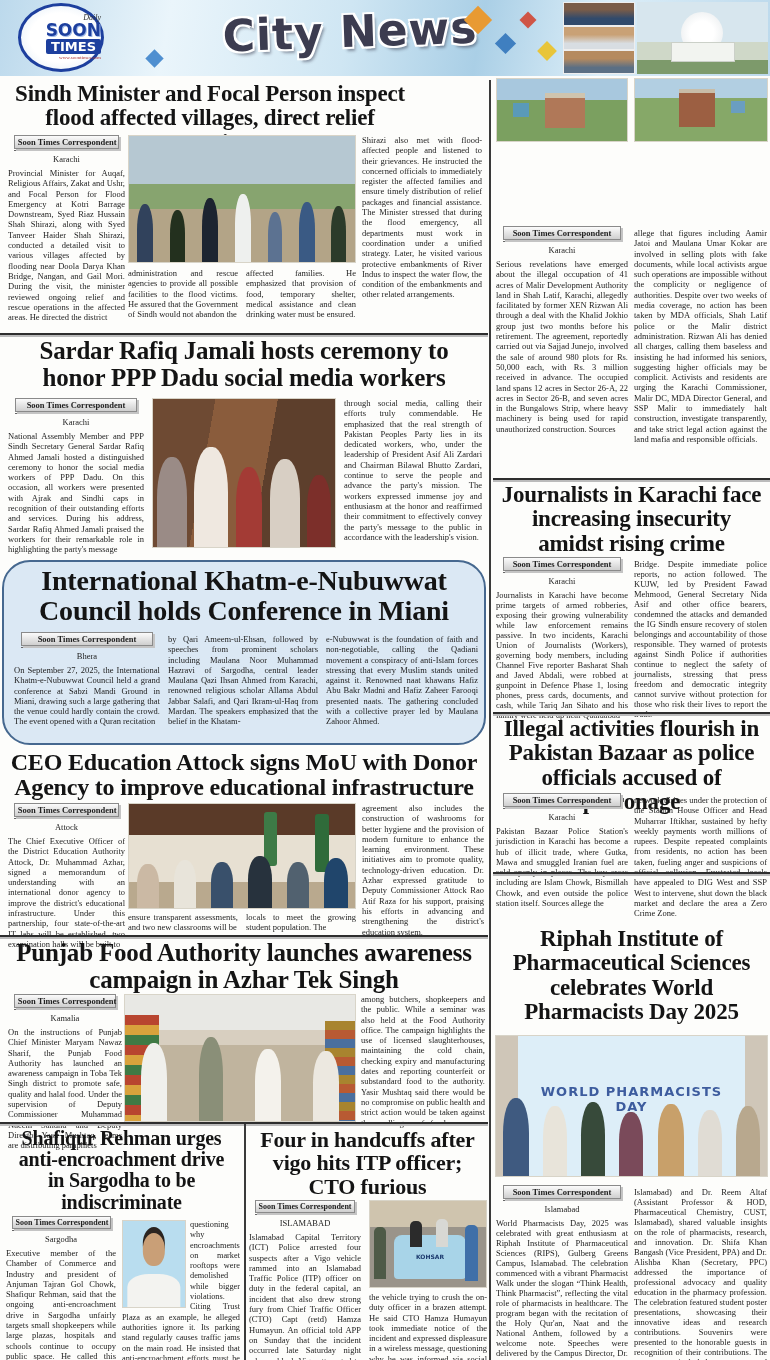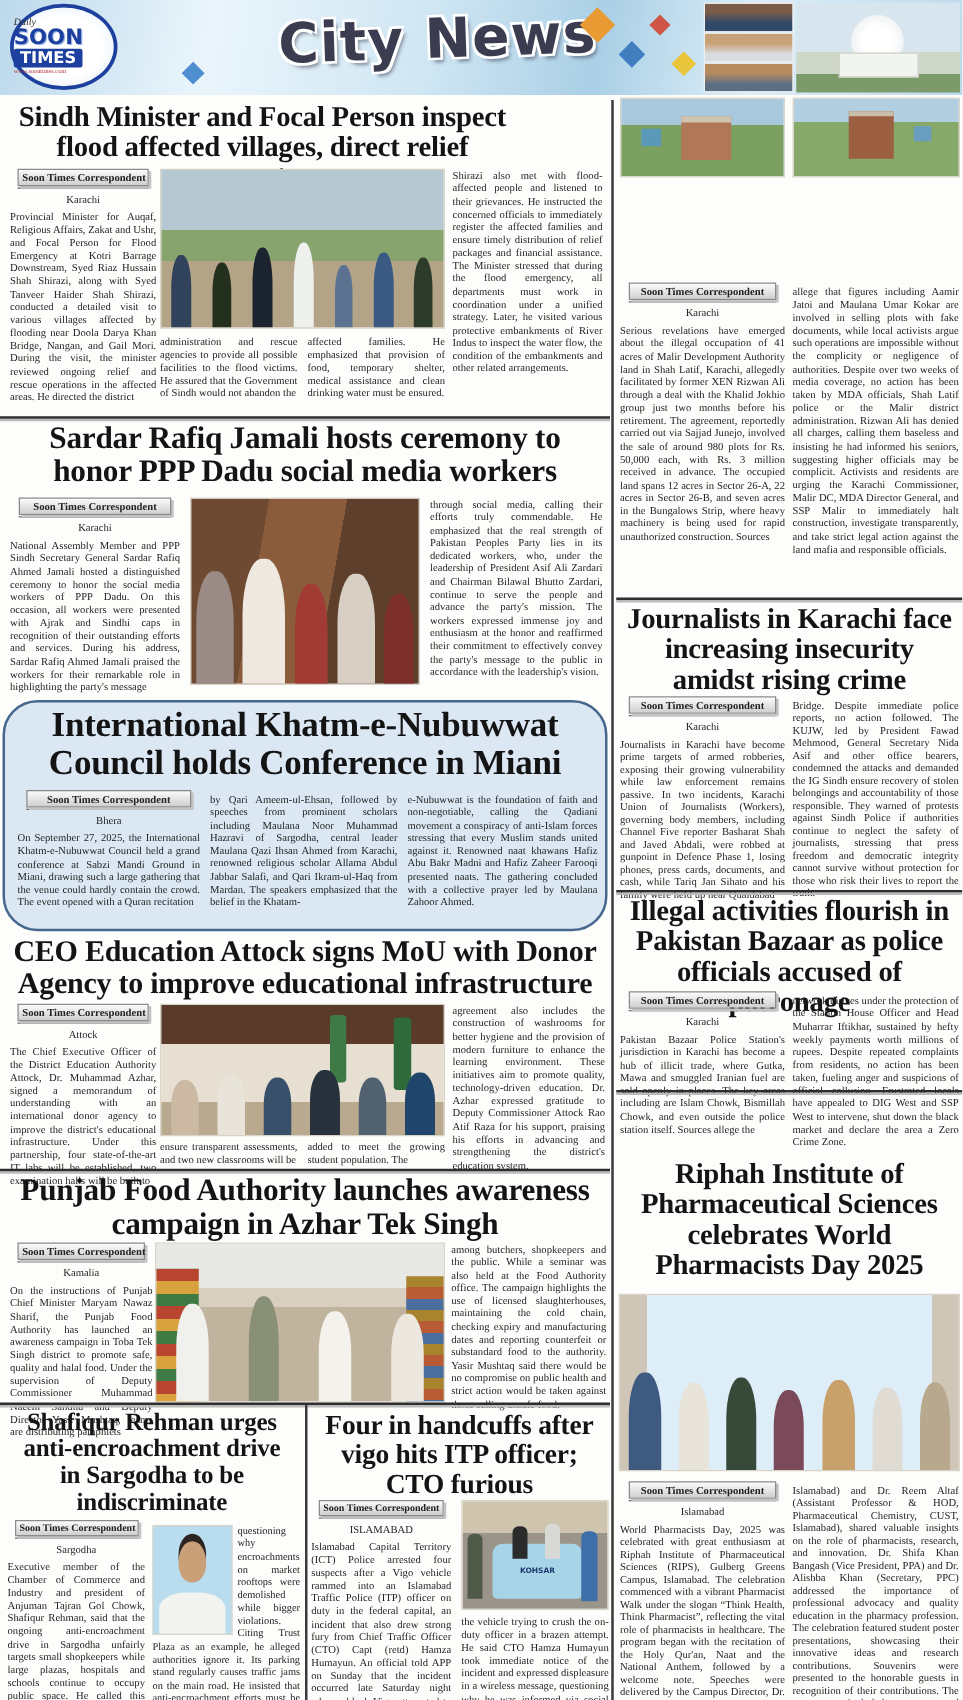--- a/index.html
+++ b/index.html
@@ -5,23 +5,23 @@
   html,body{margin:0;padding:0;background:#e8e8e8;}
   .page{position:relative;width:770px;height:1360px;margin:0 auto;background:#fdfdfb;overflow:hidden;
         font-family:"Liberation Serif",serif;color:#1d1d1d;}
   
   .masthead{position:absolute;left:0;top:0;width:770px;height:76px;overflow:hidden;
     background:linear-gradient(100deg,#bcd9ec 0%,#eaf5fb 22%,#cfe6f3 45%,#aacfe6 62%,#dcEEf8 78%,#bcd9ec 100%);}
   .mast-title{position:absolute;left:205px;top:6px;width:290px;text-align:center;
     font-family:"DejaVu Sans",sans-serif;font-weight:bold;font-size:44px;letter-spacing:1px;
     color:#3c3c50;transform:rotate(-2deg);
     text-shadow:-2px -2px 0 #fff,2px -2px 0 #fff,-2px 2px 0 #fff,2px 2px 0 #fff,3px 4px 3px rgba(40,40,60,.45);}
-  .logo{position:absolute;left:8px;top:3px;width:86px;height:69px;border-radius:50%;
+  .logo{position:absolute;left:18px;top:3px;width:86px;height:69px;border-radius:50%;
     background:radial-gradient(#ffffff 55%,#dce9f5);border:3px solid #1d3f9e;box-sizing:border-box;
-    display:flex;flex-direction:column;align-items:flex-start;justify-content:center;gap:0;}
+    display:flex;flex-direction:column;align-items:flex-end;justify-content:center;gap:0;}
   .logo .daily{font-style:italic;font-size:8px;color:#333;line-height:8px;}
   .logo .soon{font-family:"DejaVu Sans",sans-serif;font-weight:bold;font-size:17px;line-height:17px;color:#1d3f9e;
     text-shadow:1px 1px 0 #9db8e8;}
   .logo .times{font-family:"DejaVu Sans",sans-serif;font-weight:bold;font-size:13px;line-height:15px;color:#fff;
     background:#1d3f9e;padding:0 5px;border-radius:2px;}
   .logo .tag{font-size:5px;color:#b03030;line-height:7px;}
   .diamond{position:absolute;transform:rotate(45deg);}
   .mast-photos{position:absolute;left:563px;top:2px;width:72px;height:72px;display:flex;flex-direction:column;}
   .mast-photos>div{flex:1;border:1px solid #eee;box-sizing:border-box;}
   .monument{position:absolute;left:637px;top:2px;width:131px;height:72px;
@@ -163,21 +163,21 @@
       <div class="figs" style="height:55%;">
         <span style="width:22px;height:44px;background:#cbb9a4;"></span>
         <span style="width:22px;height:48px;background:#e8e4da;"></span>
         <span style="width:22px;height:46px;background:#39506b;"></span>
         <span style="width:24px;height:52px;background:#27323d;"></span>
         <span style="width:22px;height:46px;background:#51616f;"></span>
         <span style="width:24px;height:50px;background:#20456b;"></span>
       </div>
     </div>
     <div class="bt" style="position:absolute;left:128px;top:164px;width:110px;">ensure transparent assessments, and two new classrooms will be</div>
-    <div class="bt" style="position:absolute;left:246px;top:164px;width:110px;">added to meet the growing student population. The</div>
+    <div class="bt" style="position:absolute;left:246px;top:164px;width:110px;">locals to meet the growing student population. The</div>
     <div class="bt" style="position:absolute;left:362px;top:55px;width:122px;">agreement also includes the construction of washrooms for better hygiene and the provision of modern furniture to enhance the learning environment. These initiatives aim to promote quality, technology-driven education. Dr. Azhar expressed gratitude to Deputy Commissioner Attock Rao Atif Raza for his support, praising his efforts in advancing and strengthening the district's education system.</div>
   </div>
 
   <div class="sep" style="left:0;top:935px;width:488px;"></div>
 
   <div class="art" style="left:0;top:938px;width:488px;height:184px;">
     <div class="hl" style="font-size:25px;padding:2px 10px 0;">Punjab Food Authority launches awareness campaign in Azhar Tek Singh</div>
     <div style="position:absolute;left:8px;top:56px;width:114px;">
       <div class="byline">
         <span class="bbox">Soon Times Correspondent</span>
@@ -288,20 +288,21 @@
     </div>
     <div class="bt" style="position:absolute;left:141px;top:80px;width:133px;">network thrives under the protection of the Station House Officer and Head Muharrar Iftikhar, sustained by hefty weekly payments worth millions of rupees. Despite repeated complaints from residents, no action has been taken, fueling anger and suspicions of official collusion. Frustrated locals have appealed to DIG West and SSP West to intervene, shut down the black market and declare the area a Zero Crime Zone.</div>
   </div>
 
   <div class="sep" style="left:493px;top:872px;width:277px;"></div>
 
   <div class="art" style="left:493px;top:875px;width:277px;height:485px;margin-top:48px;">
     <div class="hl" style="font-size:23px;padding:4px 14px 0;">Riphah Institute of Pharmaceutical Sciences celebrates World Pharmacists Day 2025</div>
     <div class="ph" style="position:absolute;left:2px;top:112px;width:273px;height:142px;
          background:linear-gradient(90deg,#cfc6b8 0 8%,#ddeef8 8% 92%,#cfc6b8 92% 100%);">
+      <span class="banner-txt">WORLD PHARMACISTS DAY</span>
       <div class="figs" style="height:58%;">
         <span style="width:26px;height:78px;background:#3f5a80;"></span>
         <span style="width:24px;height:70px;background:#e8e4da;"></span>
         <span style="width:24px;height:74px;background:#374a3a;"></span>
         <span style="width:24px;height:64px;background:#7a4a5a;"></span>
         <span style="width:26px;height:72px;background:#c8a06a;"></span>
         <span style="width:24px;height:66px;background:#e0dcd4;"></span>
         <span style="width:24px;height:70px;background:#b8a88e;"></span>
       </div>
     </div>

